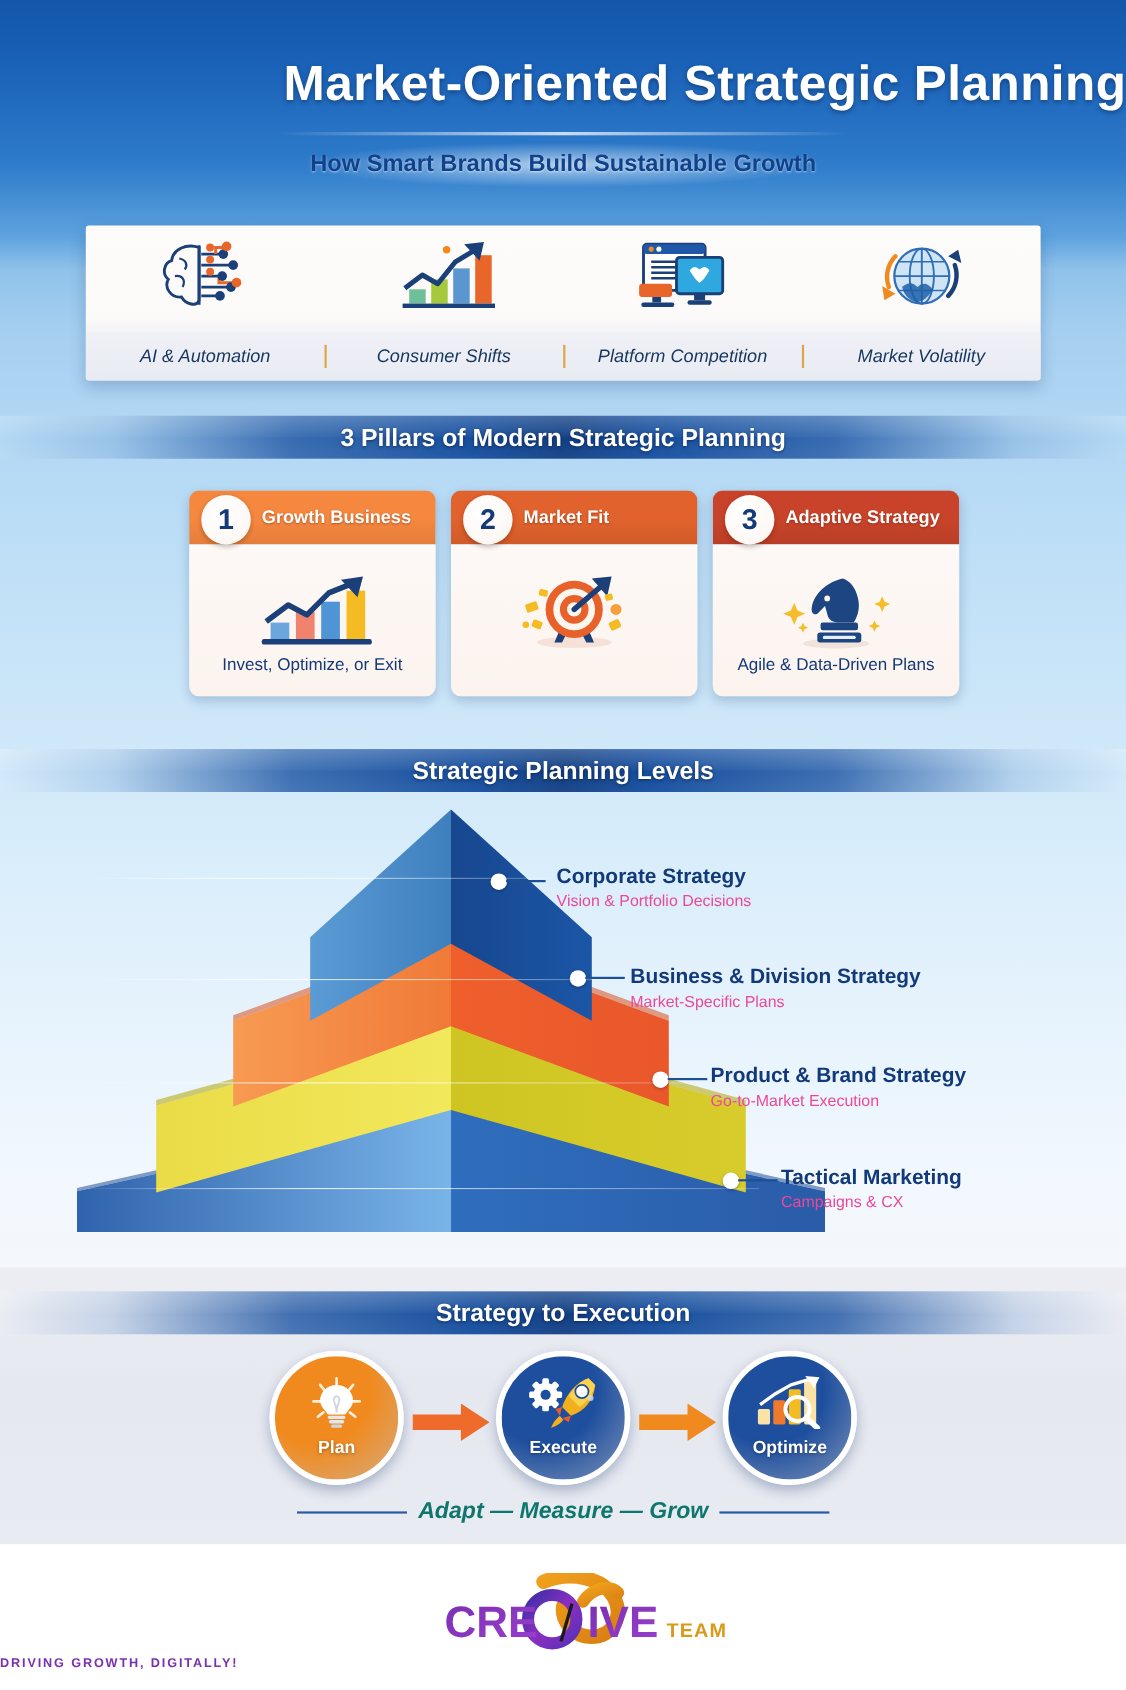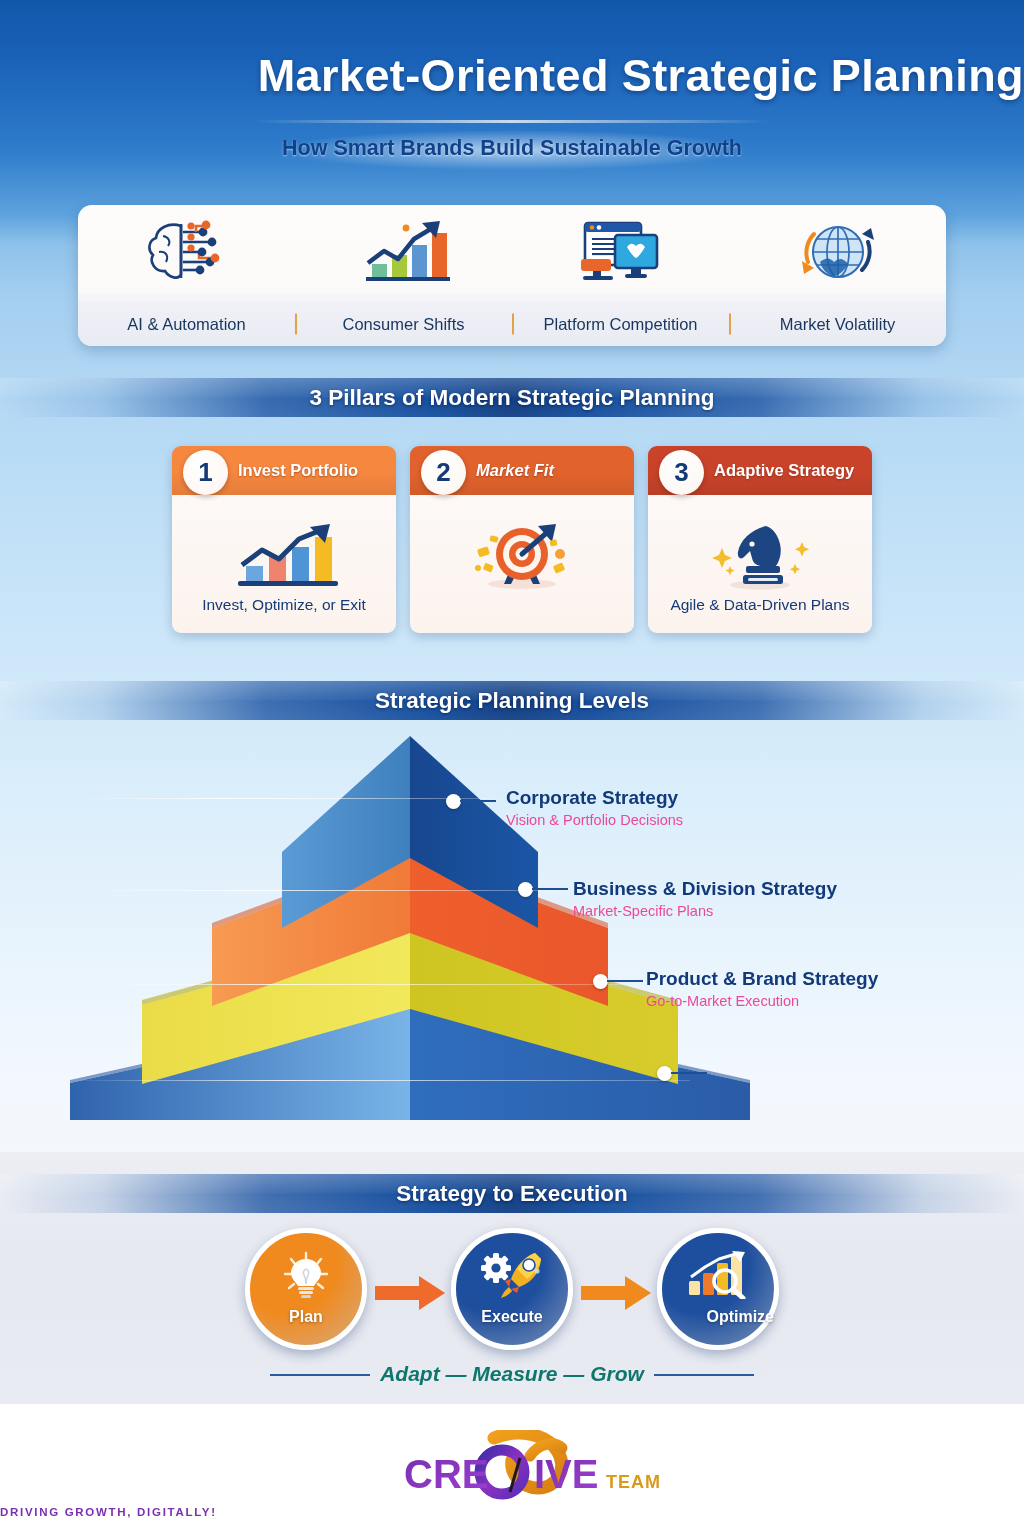--- a/index.html
+++ b/index.html
@@ -53,23 +53,24 @@
     text-shadow:0 1px 2px rgba(255,255,255,.55);
   }
   .subtitle-glow{
     position:absolute;left:280px;top:130px;width:464px;height:40px;
     background:radial-gradient(ellipse at center,rgba(255,255,255,.62) 0%,rgba(255,255,255,0) 72%);
   }
 
   
   .trends{
     position:absolute;left:78px;top:205px;width:868px;height:141px;
-    border-radius:14px;overflow:hidden;
+    border-radius:3px;overflow:hidden;
     background:linear-gradient(to bottom,#fdfcfb 0%,#fbfaf9 62%,#f6f5f8 63%,#eceef5 100%);
     box-shadow:0 5px 14px rgba(10,45,100,.22);
+    font-style:italic;
   }
   .trend-icons{display:flex;height:97px;}
   .trend-icon-cell{flex:1;display:flex;align-items:center;justify-content:center;}
   .trend-labels{
     display:flex;height:44px;align-items:center;
     background:linear-gradient(to bottom,#f0f1f7 0%,#e9ebf3 100%);
   }
   .trend-label-cell{
     flex:1;text-align:center;position:relative;
     font-size:16.5px;color:#17365e;font-weight:500;
@@ -300,41 +301,41 @@
 
   <div class="banner" id="banner-pillars">
     <span>3 Pillars of Modern Strategic Planning</span>
     <div class="banner-sheen"></div>
   </div>
 
   <div class="pillars">
 
     <div class="pillar">
       <div class="pillar-head" id="ph0" style="background: linear-gradient(rgb(245, 135, 63) 0%, rgb(245, 135, 63) 55%, rgba(0, 0, 0, 0.07) 100%), rgb(245, 135, 63);">
-        <span>Invest Portfolio</span>
+        <span>Growth Business</span>
       </div>
       <div class="pillar-num">1</div>
       <div class="pillar-body">
         <div class="pillar-icon">
           <svg width="120" height="68" viewBox="0 0 120 68">
             <rect x="22" y="43" width="17" height="15" fill="#6ba6dd"></rect>
             <rect x="45" y="33" width="17" height="25" fill="#f0836e"></rect>
             <rect x="68" y="24" width="17" height="34" fill="#4f95d6"></rect>
             <rect x="91" y="14" width="17" height="44" fill="#f5bb22"></rect>
             <rect x="14" y="58" width="100" height="5" rx="2" fill="#1b3f78"></rect>
             <path d="M18 42 L38 27 L55 36 L75 16 L100 6" fill="none" stroke="#1b3f78" stroke-width="5" stroke-linejoin="round"></path>
             <path d="M86 4 L106 1 L101 20 Z" fill="#1b3f78"></path>
           </svg>
         </div>
         <div class="pillar-txt">Invest, Optimize, or Exit</div>
       </div>
     </div>
 
     <div class="pillar">
-      <div class="pillar-head" id="ph1" style="background: linear-gradient(rgb(225, 98, 44) 0%, rgb(225, 98, 44) 55%, rgba(0, 0, 0, 0.07) 100%), rgb(225, 98, 44); font-style: italic;">
+      <div class="pillar-head" id="ph1" style="background: linear-gradient(rgb(225, 98, 44) 0%, rgb(225, 98, 44) 55%, rgba(0, 0, 0, 0.07) 100%), rgb(225, 98, 44);">
         <span>Market Fit</span>
       </div>
       <div class="pillar-num">2</div>
       <div class="pillar-body">
         <div class="pillar-icon">
           <svg width="120" height="70" viewBox="0 0 120 70">
             <ellipse cx="60" cy="62" rx="34" ry="5" fill="#f2d9cd" opacity=".7"></ellipse>
             <path d="M48 48 L42 62 h7 l6 -12 Z" fill="#1b3f78"></path>
             <path d="M72 48 L78 62 h-7 l-6 -12 Z" fill="#1b3f78"></path>
             <circle cx="60" cy="32" r="26" fill="#e8602a"></circle>
@@ -475,20 +476,24 @@
     <div class="lvl-sub">Vision &amp; Portfolio Decisions</div>
   </div>
   <div class="lvl-label" style="left:573px;top:878px;">
     <div class="lvl-title">Business &amp; Division Strategy</div>
     <div class="lvl-sub">Market-Specific Plans</div>
   </div>
   <div class="lvl-label" style="left:646px;top:968px;">
     <div class="lvl-title">Product &amp; Brand Strategy</div>
     <div class="lvl-sub">Go-to-Market Execution</div>
   </div>
+  <div class="lvl-label" style="left:710px;top:1060px;">
+    <div class="lvl-title">Tactical Marketing</div>
+    <div class="lvl-sub">Campaigns &amp; CX</div>
+  </div>
 
   <div class="banner" id="banner-exec">
     <span>Strategy to Execution</span>
     <div class="banner-sheen"></div>
   </div>
 
   <div class="flow">
 
     <div class="node" id="node0" style="left: 0px; top: 0px; background: radial-gradient(circle at 34% 28%, rgb(240, 138, 30) 0%, rgb(240, 138, 30) 45%, rgba(0, 0, 0, 0.16) 140%);">
       <div class="node-icon">
@@ -540,21 +545,21 @@
       </div>
       <div class="node-label">Execute</div>
     </div>
 
     <div class="arrow" style="left:336px;">
       <svg width="70" height="34" viewBox="0 0 70 34">
         <path d="M0 10 H44 V0 L70 17 L44 34 V24 H0 Z" fill="#f08a1e"></path>
       </svg>
     </div>
 
-    <div class="node" id="node2" style="left: 412px; top: 0px; background: radial-gradient(circle at 34% 28%, rgb(30, 79, 158) 0%, rgb(30, 79, 158) 45%, rgba(0, 0, 0, 0.16) 140%); align-items: flex-end;">
+    <div class="node" id="node2" style="left: 412px; top: 0px; background: radial-gradient(circle at 34% 28%, rgb(30, 79, 158) 0%, rgb(30, 79, 158) 45%, rgba(0, 0, 0, 0.16) 140%);">
       <div class="node-icon">
         <svg width="62" height="48" viewBox="0 0 62 48">
           <rect x="2" y="30" width="11" height="14" rx="1.5" fill="#fbe3a5"></rect>
           <rect x="16" y="22" width="11" height="22" rx="1.5" fill="#ef7a2b"></rect>
           <rect x="30" y="12" width="11" height="32" rx="1.5" fill="#f5bb22"></rect>
           <rect x="44" y="4" width="11" height="40" rx="1.5" fill="#fbe3a5"></rect>
           <path d="M4 26 L18 16 L32 8 L52 2" fill="none" stroke="#ffffff" stroke-width="3" stroke-linejoin="round"></path>
           <path d="M45 0 L58 1 L53 11 Z" fill="#ffffff"></path>
           <circle cx="38" cy="30" r="11" fill="none" stroke="#ffffff" stroke-width="3.6"></circle>
           <path d="M46 38 L56 47" stroke="#ffffff" stroke-width="5" stroke-linecap="round"></path>

